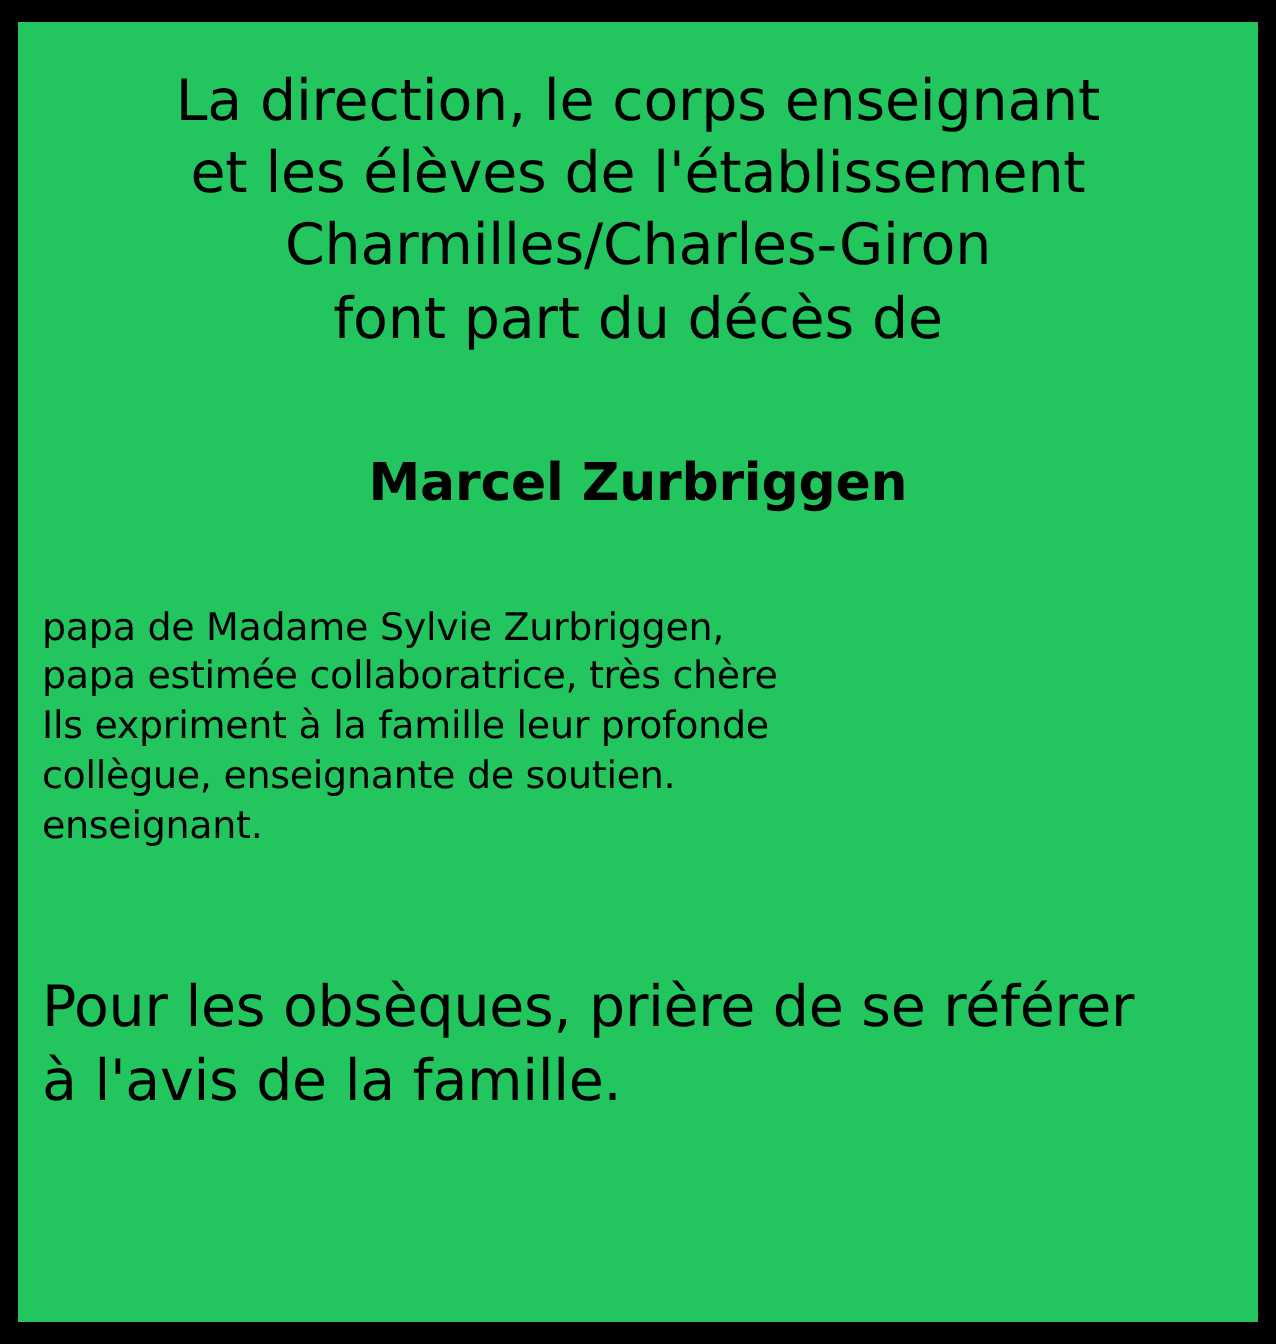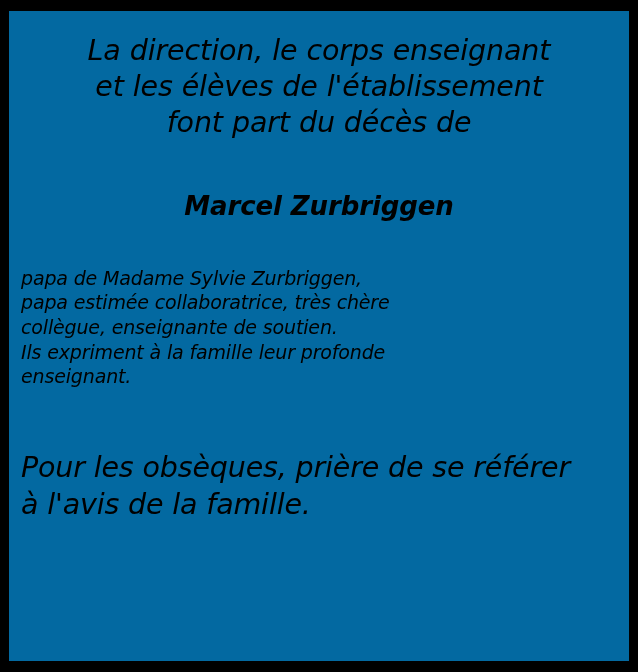--- a/index.html
+++ b/index.html
@@ -22,25 +22,24 @@
     border-left: 9px solid #000000;
     border-right: 9px solid #000000;
     border-top: 11px solid #000000;
     border-bottom: 11px solid #000000;
     background: #ffffff;
     overflow: hidden;
   }
   .inner {
     width: 100%;
     height: 100%;
-    background: #0369a1;
+    background: #22c55e;
     box-sizing: border-box;
     padding: 22px 12px 0 12px;
     color: #000000;
-    font-style: italic;
   }
   .centered {
     text-align: center;
     font-size: 28.5px;
     line-height: 1.27;
     letter-spacing: -0.1px;
   }
   .centered .line {
     display: block;
     white-space: nowrap;
@@ -80,30 +79,31 @@
 </style>
 </head>
 <body>
 
 <div class="notice">
   <div class="inner">
 
     <div class="centered">
       <span class="line">La direction, le corps enseignant</span>
       <span class="line">et les élèves de l'établissement</span>
+      <span class="line">Charmilles/Charles-Giron</span>
       <span class="line">font part du décès de</span>
     </div>
 
     <div class="deceased">Marcel Zurbriggen</div>
 
     <div class="body-block">
       <span class="line">papa de Madame Sylvie Zurbriggen,</span>
       <span class="line">papa estimée collaboratrice, très chère</span>
+      <span class="line">Ils expriment à la famille leur profonde</span>
       <span class="line">collègue, enseignante de soutien.</span>
-      <span class="line">Ils expriment à la famille leur profonde</span>
       <span class="line">enseignant.</span>
     </div>
 
     <div class="spacer"></div>
 
     <div class="closing">
       <span class="line">Pour les obsèques, prière de se référer</span>
       <span class="line">à l'avis de la famille.</span>
     </div>
 

